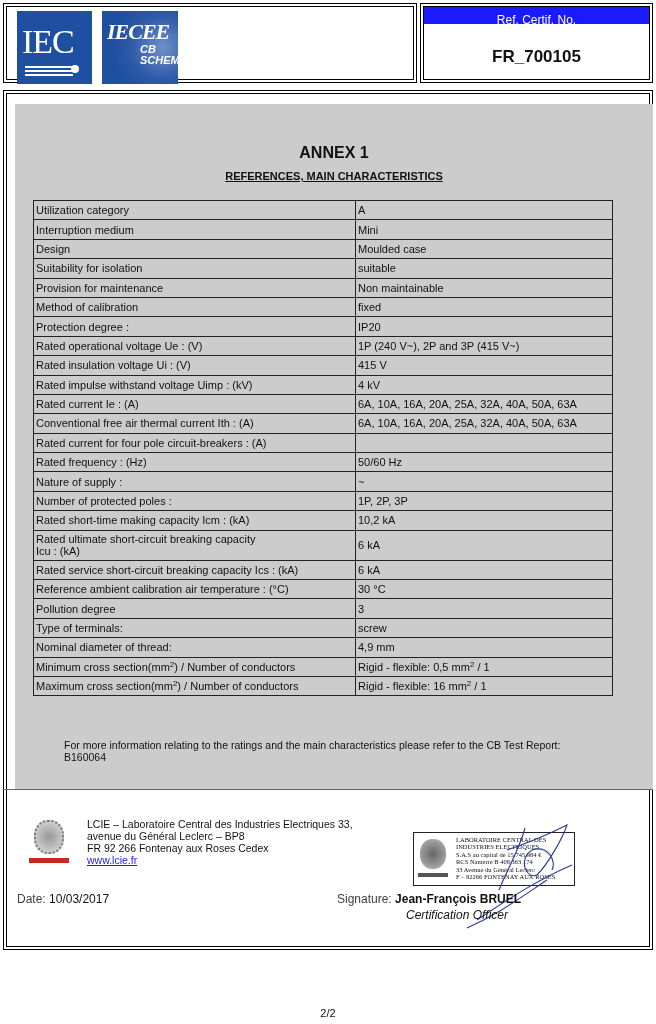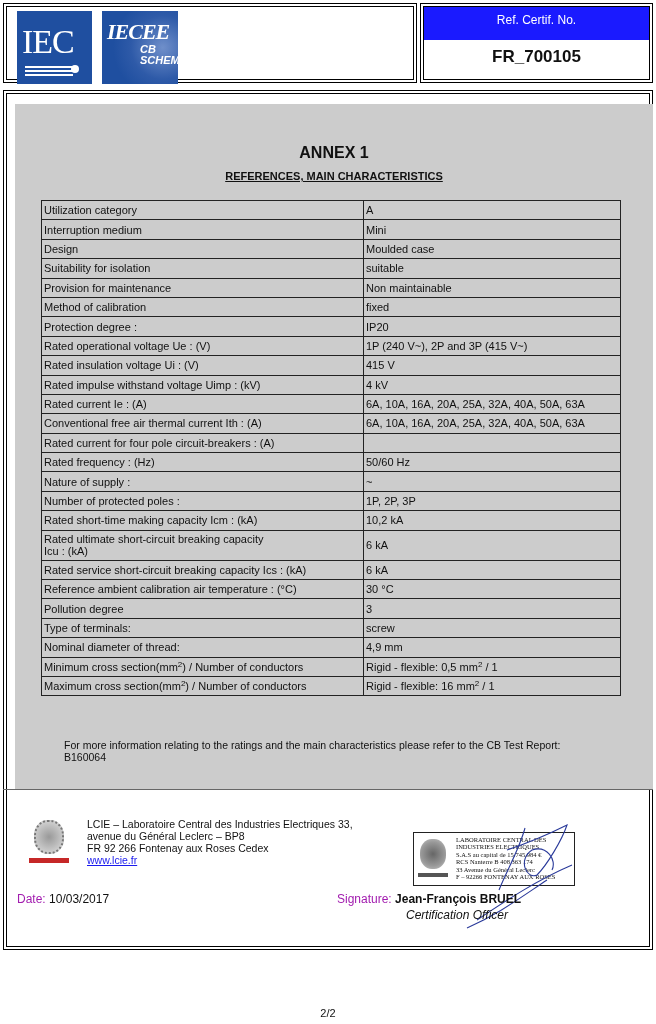--- a/index.html
+++ b/index.html
@@ -11,30 +11,30 @@
   .logo-iec { position: absolute; left: 10px; top: 4px; width: 75px; height: 73px; background: #1f4fa0; }
   .logo-iec .txt { position: absolute; left: 5px; top: 12px; color: #fff; font-family: "Liberation Serif", serif; font-size: 34px; letter-spacing: -1px; }
   .logo-iec .lines { position: absolute; left: 8px; top: 55px; width: 48px; }
   .logo-iec .lines div { height: 2px; background: #fff; margin-bottom: 2px; }
   .logo-iec .dot { position: absolute; left: 72%; top: 54px; width: 8px; height: 8px; border-radius: 50%; background: #fff; }
   .logo-gap { position: absolute; left: 85px; top: 4px; width: 10px; height: 73px; background: #fff; }
   .logo-iecee { position: absolute; left: 95px; top: 4px; width: 76px; height: 73px; background: radial-gradient(circle at 80% 50%, #6f8fca 0%, #2e5aa8 45%, #1f4fa0 70%); }
   .logo-iecee .t1 { position: absolute; left: 5px; top: 8px; color: #fff; font-family: "Liberation Serif", serif; font-weight: bold; font-style: italic; font-size: 22px; letter-spacing: -1px; }
   .logo-iecee .t2 { position: absolute; left: 6px; top: 33px; color: #fff; font-weight: bold; font-style: italic; font-size: 11px; line-height: 11px; margin-left: 32px; }
 
-  .ref-band { position: absolute; left: 0; top: 0; right: 0; height: 33px; background: #1a1aff; color: #fff; text-align: center; font-size: 12px; line-height: 26px; }
+  .ref-band { position: absolute; left: 0; top: 0; right: 0; height: 17px; background: #1a1aff; color: #fff; text-align: center; font-size: 12px; line-height: 26px; }
   .ref-value { position: absolute; left: 0; right: 0; top: 40px; text-align: center; font-weight: bold; font-size: 17px; }
 
   
   .main { position: absolute; left: 3px; top: 90px; width: 650px; height: 700px; border: 4px double #000; box-sizing: border-box; border-width: 4px 4px 0 4px; background: #fff; }
   .gray { position: absolute; left: 8px; top: 10px; width: 638px; height: 690px; background: #cccccc; }
   .annex { position: absolute; left: 0; right: 0; top: 40px; text-align: center; font-weight: bold; font-size: 16px; }
   .subtitle { position: absolute; left: 0; right: 0; top: 66px; text-align: center; font-weight: bold; font-size: 11px; text-decoration: underline; }
 
-  table.spec { position: absolute; left: 26px; top: 96px; width: 580px; border-collapse: collapse; font-size: 11px; }
+  table.spec { position: absolute; left: 18px; top: 96px; width: 580px; border-collapse: collapse; font-size: 11px; }
   table.spec td { border: 1px solid #222; padding: 0 2px; height: 18.4px; vertical-align: middle; line-height: 12px; }
   table.spec td.k { width: 317px; }
   table.spec tr.tall td { height: 29px; }
   sup { font-size: 8px; line-height: 0; vertical-align: 4px; }
 
   .note { position: absolute; left: 49px; top: 635px; font-size: 10.5px; line-height: 12px; width: 540px; }
 
   
   .foot { position: absolute; left: 3px; top: 790px; width: 650px; height: 160px; border-left: 4px double #000; border-right: 4px double #000; border-bottom: 4px double #000; box-sizing: border-box; background: #fff; }
   .foot-top-line { position: absolute; left: 3px; top: 789px; width: 650px; height: 2px; background: #666; }
@@ -42,21 +42,21 @@
   .lcie-logo .seal { width: 30px; height: 34px; margin-left: 5px; border-radius: 45%; border: 2px dotted #777; box-sizing: border-box; background: radial-gradient(circle, #999 0%, #bbb 50%, #ddd 100%); }
   .lcie-logo .bar { width: 40px; height: 5px; background: #c62828; margin-top: 4px; }
   .lab { position: absolute; left: 80px; top: 28px; font-size: 10.5px; line-height: 12px; }
   .lab a { color: #1a1aee; text-decoration: underline; }
   .stamp { position: absolute; left: 406px; top: 42px; width: 160px; height: 52px; border: 1px solid #222; background: #fff; }
   .stamp .seal2 { position: absolute; left: 6px; top: 6px; width: 26px; height: 30px; border-radius: 45%; background: radial-gradient(circle, #666 0%, #999 60%, #ccc 100%); }
   .stamp .bar2 { position: absolute; left: 4px; top: 40px; width: 30px; height: 4px; background: #555; }
   .stamp .st { position: absolute; left: 42px; top: 3px; font-family: "Liberation Serif", serif; font-size: 6.5px; line-height: 7.4px; white-space: nowrap; }
   .sig-scribble { position: absolute; left: 400px; top: 30px; width: 190px; height: 110px; pointer-events: none; }
   .date { position: absolute; left: 10px; top: 102px; font-size: 12px; }
-  .lbl-blue { color: #a21caf; }
+  .lbl-blue { color: #404040; }
   .signature { position: absolute; left: 330px; top: 102px; font-size: 12px; }
   .signature b { color: #111; }
   .officer { position: absolute; left: 399px; top: 118px; font-size: 12px; font-style: italic; }
 
   .page-num { position: absolute; left: 0; right: 0; top: 1007px; text-align: center; font-size: 11px; }
 </style>
 </head>
 <body>
 
 <div class="hdr-left">

